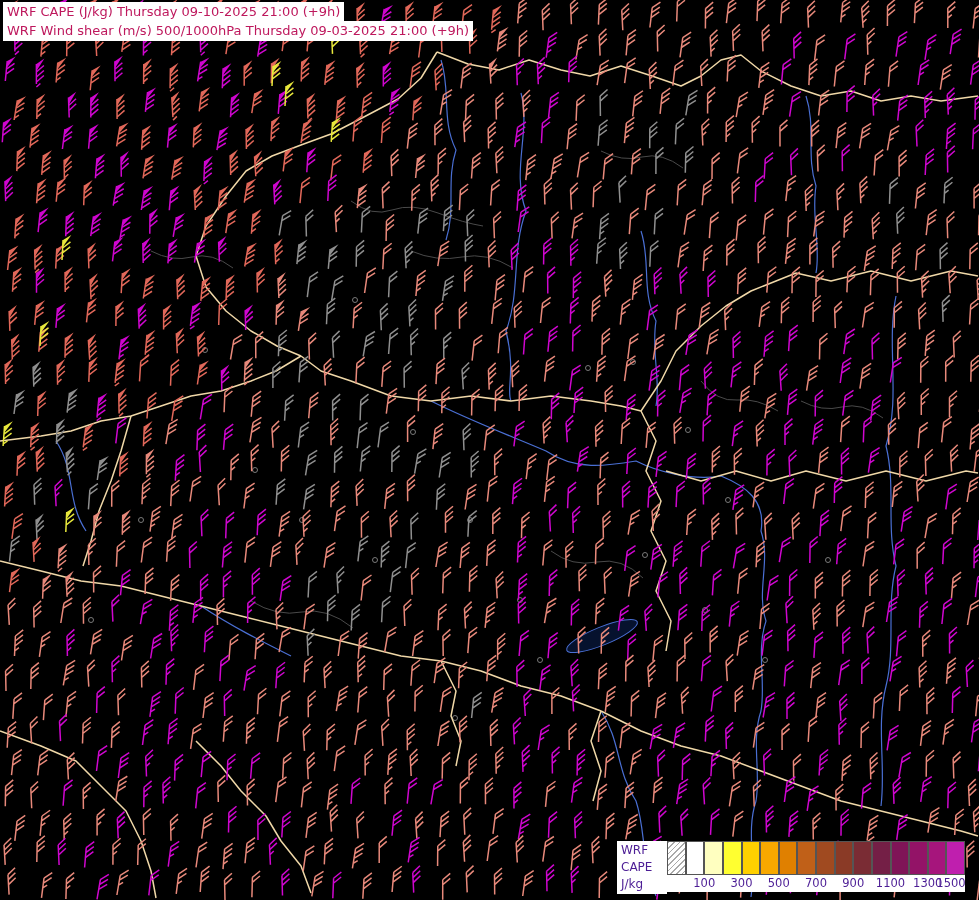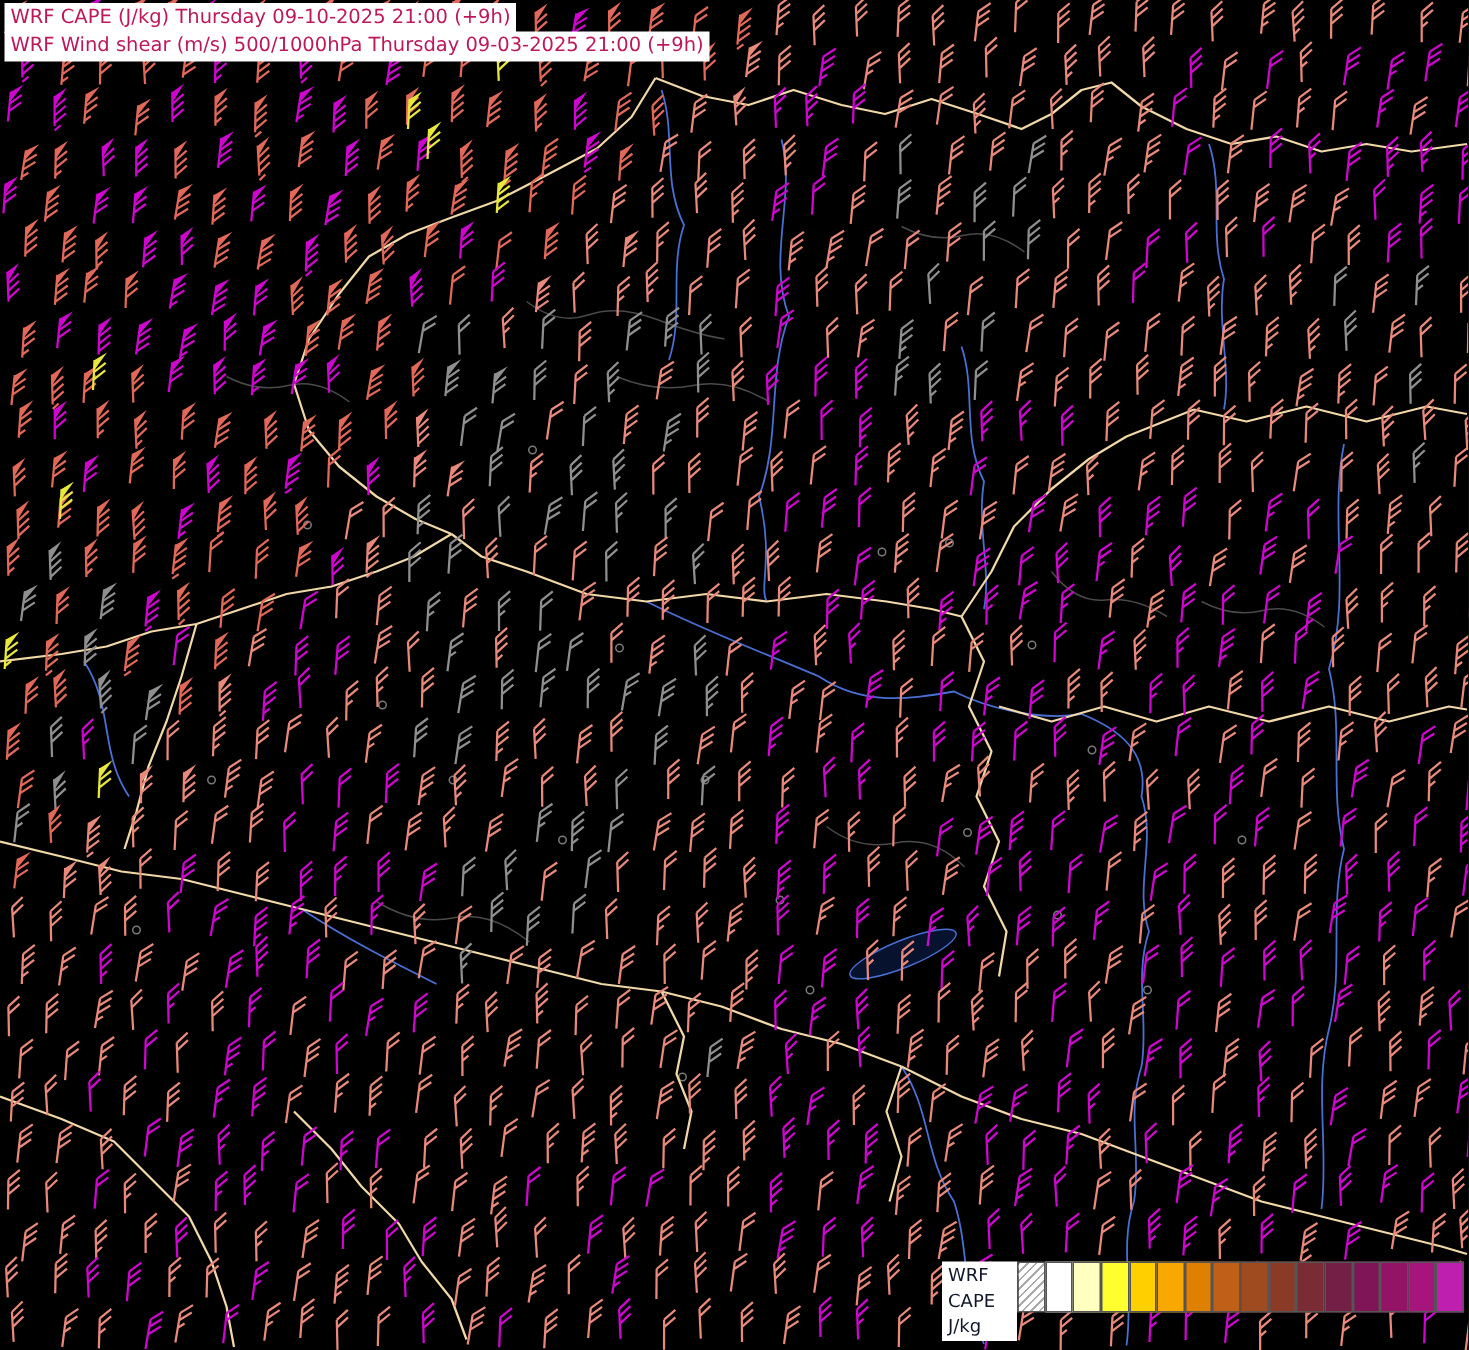--- a/index.html
+++ b/index.html
@@ -4,21 +4,21 @@
 <style>
   *{margin:0;padding:0;box-sizing:border-box}
   html,body{background:#1a1a1a}
   body{font-family:"DejaVu Sans",sans-serif}
   #stage{position:relative;width:979px;height:900px;background:#000;overflow:hidden}
   #map-svg{position:absolute;left:0;top:0}
   .hdr{position:absolute;left:3px;background:#ffffff;color:#be185d;font-size:13px;line-height:18px;
        padding:1px 4px;white-space:nowrap;z-index:5}
   .hdr1{top:2px}
   .hdr2{top:21px}
-  .legend{position:absolute;right:3px;bottom:6px;display:flex;z-index:5;color:#0f172a}
+  .legend{position:absolute;right:14px;bottom:6px;display:flex;z-index:5;color:#4c1d95}
   .legend-left{background:#fff;width:50px;padding:1px 0 1px 4px;font-size:12px;line-height:17px}
   .legend-right{display:flex;flex-direction:column}
   .legend-swatches{display:flex;height:34px;width:298px}
   .swatch{width:18.625px;height:34px;border:1px solid #555}
   .swatch.hatch{background:repeating-linear-gradient(135deg,#aaa 0,#aaa 1px,#fff 1px,#fff 4px)}
   .legend-ticks{position:relative;height:17px;width:298px;background:#fff;font-size:11.5px}
   .legend-ticks span{position:absolute;top:1px;transform:translateX(-50%)}
 </style>
 </head>
 <body>
@@ -1427,16 +1427,26 @@
           <div class="swatch" style="background: rgb(192, 96, 24);"></div>
           <div class="swatch" style="background: rgb(160, 74, 32);"></div>
           <div class="swatch" style="background: rgb(138, 58, 38);"></div>
           <div class="swatch" style="background: rgb(122, 44, 52);"></div>
           <div class="swatch" style="background: rgb(116, 31, 70);"></div>
           <div class="swatch" style="background: rgb(127, 21, 87);"></div>
           <div class="swatch" style="background: rgb(147, 19, 103);"></div>
           <div class="swatch" style="background: rgb(166, 21, 124);"></div>
           <div class="swatch" style="background: rgb(191, 31, 174);"></div>
         </div>
+      <div class="legend-ticks" id="legend-ticks">
+          <span style="left: 37.25px;">100</span>
+          <span style="left: 74.5px;">300</span>
+          <span style="left: 111.75px;">500</span>
+          <span style="left: 149px;">700</span>
+          <span style="left: 186.25px;">900</span>
+          <span style="left: 223.5px;">1100</span>
+          <span style="left: 260.75px;">1300</span>
+          <span style="left: 284px;">1500</span>
+        </div>
     </div>
   </div>
 
 </div>
 
 </body></html>

